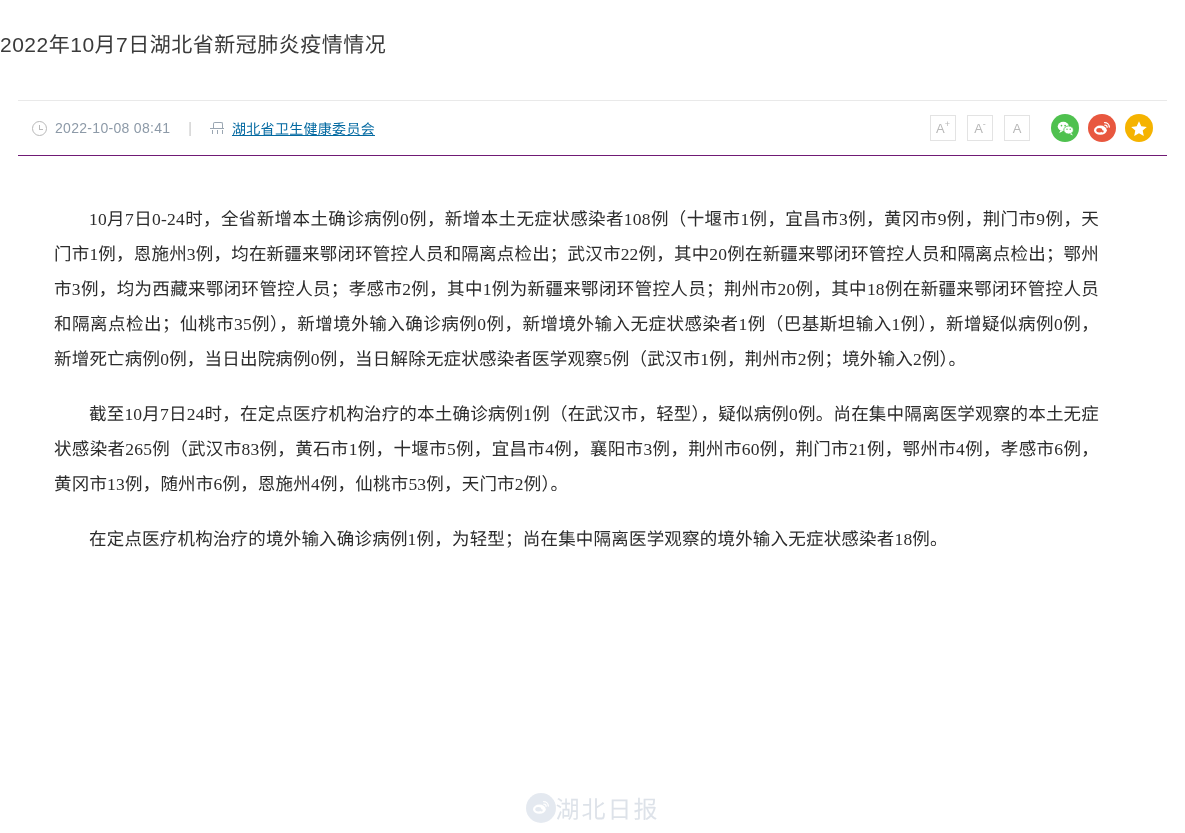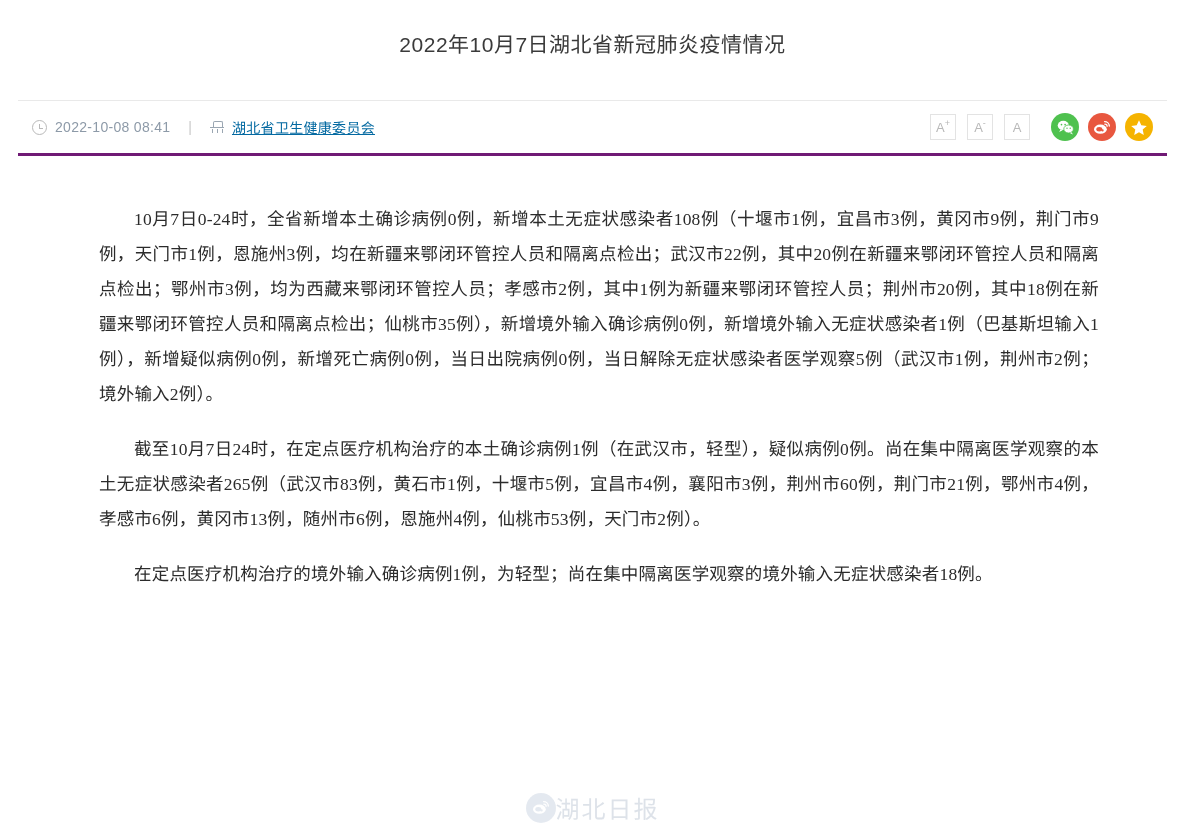--- a/index.html
+++ b/index.html
@@ -19,37 +19,37 @@
   .page {
     width: 1185px;
     height: 833px;
     position: relative;
     background: #fff;
   }
 
   
   .title-wrap {
     padding-top: 28px;
-    text-align: center;
+    text-align: left;
   }
   .article-title {
     font-size: 21px;
     color: #3a3a3a;
     font-weight: normal;
     letter-spacing: 0.5px;
     margin: 0;
     line-height: 34px;
   }
 
   
   .meta-bar {
     margin: 38px 18px 0 18px;
     height: 56px;
     border-top: 1px solid #e9e9e9;
-    border-bottom: 3px solid #701a75;
+    border-bottom: 1px solid #701a75;
     display: flex;
     align-items: center;
     padding: 0 14px 0 14px;
     position: relative;
   }
   .meta-left {
     display: flex;
     align-items: center;
     gap: 8px;
     flex: 1;
@@ -170,21 +170,21 @@
     cursor: pointer;
     line-height: 1;
   }
   .ic-wechat { background: #4fc14f; }
   .ic-weibo  { background: #e8573f; }
   .ic-fav    { background: #f5b300; }
   .ic-wechat svg, .ic-weibo svg { display: block; }
 
   
   .content {
-    padding: 46px 86px 0 99px;
+    padding: 46px 86px 0 54px;
   }
   .content p {
     margin: 0 0 20px 0;
     font-size: 17.5px;
     line-height: 35px;
     color: #2b2b2b;
     text-align: justify;
     text-indent: 2em;
     letter-spacing: 0.2px;
     font-family: "Liberation Serif", "DejaVu Serif", serif;

